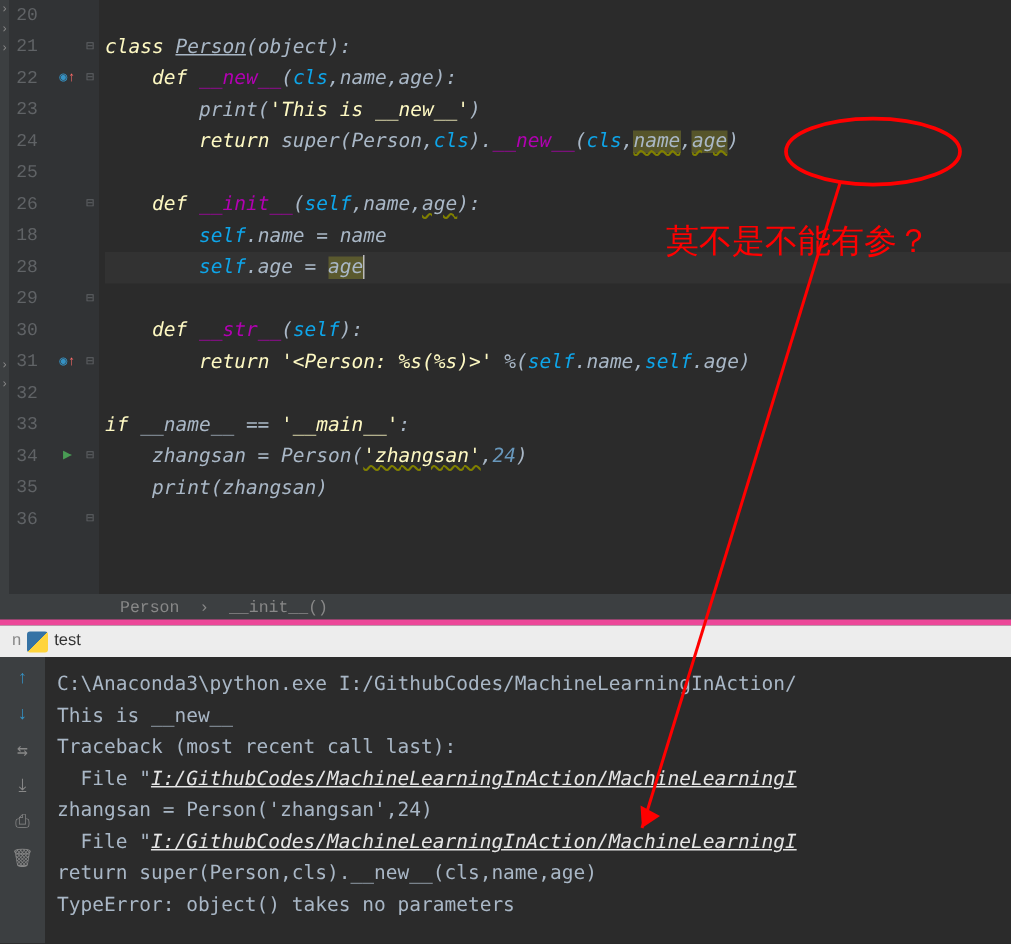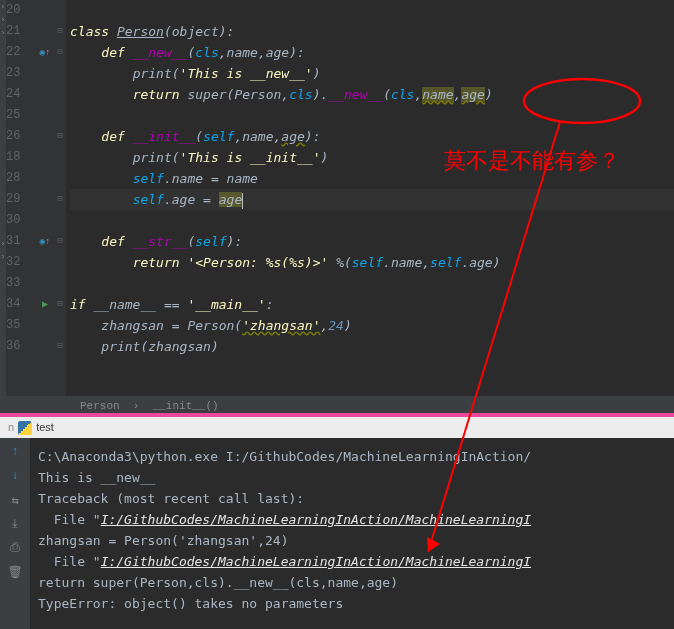--- a/index.html
+++ b/index.html
@@ -1,20 +1,20 @@
 <!DOCTYPE html>
 <html><head>
 <meta charset="utf-8">
 <style>
   *{margin:0;padding:0;box-sizing:border-box}
   body{font-family:Consolas,'Courier New',monospace;font-size:13px;background:#2b2b2b;color:#a9b7c6;width:674px;height:629px;overflow:hidden;position:relative}
   .editor{display:flex;height:396px;background:#2b2b2b;position:relative}
   .left-controls{width:6px;background:#3c3f41;display:flex;flex-direction:column}
   .chev{font-size:8px;color:#888;cursor:pointer;margin:2px 0;text-align:center}
-  .gutter{width:30px;background:#313335;color:#606366;text-align:left;padding-right:6px;line-height:21px;font-size:12px}
+  .gutter{width:30px;background:#313335;color:#606366;text-align:center;padding-right:6px;line-height:21px;font-size:12px}
   .iconcol{width:18px;background:#313335;line-height:21px;font-size:10px;text-align:center}
   .foldcol{width:12px;background:#313335;color:#606366;line-height:21px;font-size:9px;text-align:center}
   .foldcol div{position:relative}
   .code{flex:1;line-height:21px;padding-left:4px;font-style:italic;font-family:Consolas,monospace;position:relative}
   .line{height:21px;white-space:pre}
   .line.hl{background:#323232}
   .kw{color:#fef9c3}
   .mag{color:#b200b2}
   .str{color:#fef9c3}
   .self{color:#0ea5e9}
@@ -110,21 +110,20 @@
       <div class="line"></div>
     </div>
   <div class="code" id="code">
       <div class="line"></div>
       <div class="line"><span class="kw">class</span> <span class="cls-ref">Person</span>(<span class="id">object</span>):</div>
       <div class="line">    <span class="kw">def</span> <span class="mag">__new__</span>(<span class="self">cls</span>,<span class="param">name</span>,<span class="param">age</span>):</div>
       <div class="line">        <span class="id">print</span>(<span class="str">'This is __new__'</span>)</div>
       <div class="line">        <span class="kw">return</span> <span class="id">super</span>(Person,<span class="self">cls</span>).<span class="mag">__new__</span>(<span class="self">cl</span><span class="self">s</span>,<span class="usage warn">name</span>,<span class="usage warn">age</span>)</div>
       <div class="line"></div>
       <div class="line">    <span class="kw">def</span> <span class="mag">__init__</span>(<span class="self">self</span>,<span class="param">name</span>,<span class="param warn">age</span>):</div>
-      <div class="line">        <span class="id">print</span>(<span class="str">'This is __init__'</span>)</div>
       <div class="line">        <span class="self">self</span>.name = <span class="param">name</span></div>
       <div class="line hl">        <span class="self">self</span>.age = <span class="param usage">age</span><span class="caret"></span></div>
       <div class="line"></div>
       <div class="line">    <span class="kw">def</span> <span class="mag">__str__</span>(<span class="self">self</span>):</div>
       <div class="line">        <span class="kw">return</span> <span class="str">'&lt;Person: %s(%s)&gt;'</span> %(<span class="self">self</span>.name,<span class="self">self</span>.age)</div>
       <div class="line"></div>
       <div class="line"><span class="kw">if</span> __name__ == <span class="str">'__main__'</span>:</div>
       <div class="line">    zhangsan = Person(<span class="str warn">'zhangsan'</span>,<span class="num">24</span>)</div>
       <div class="line">    <span class="id">print</span>(zhangsan)</div>
       <div class="line"></div>

